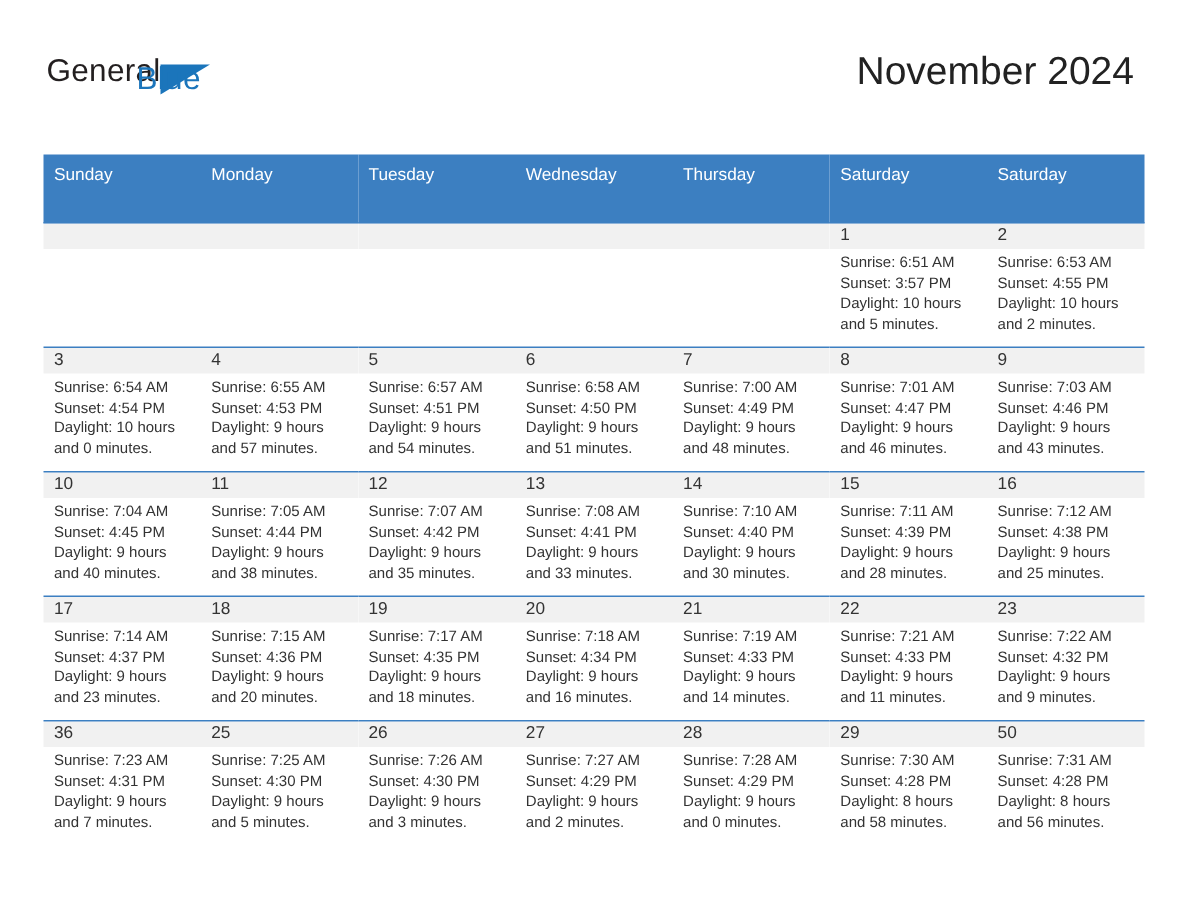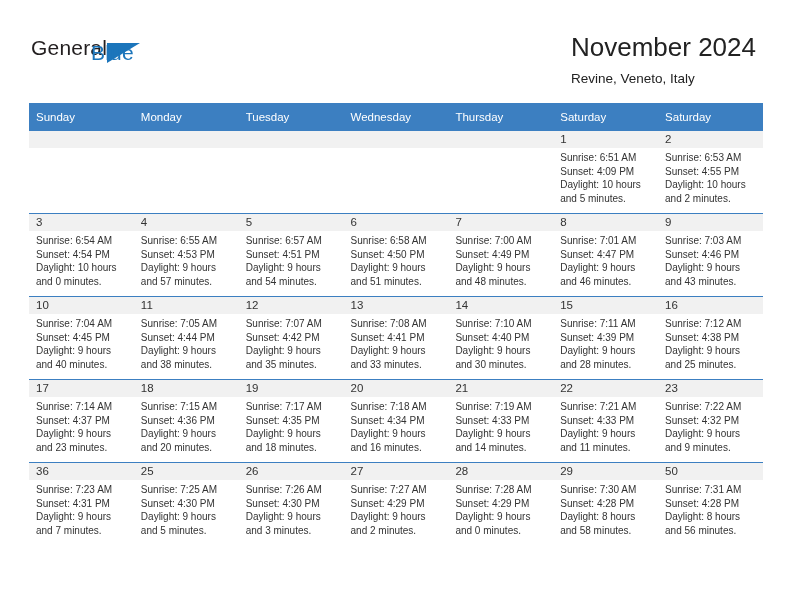--- a/index.html
+++ b/index.html
@@ -61,21 +61,21 @@
     width: 0;
     height: 0;
     border-left: 33px solid #1b75bb;
     border-bottom: 20px solid transparent;
   }
 
   .title-block {
     position: absolute;
     right: 36px;
     top: 31px;
-    text-align: left;
+    text-align: right;
   }
   .cal-title {
     font-size: 26px;
     font-weight: normal;
     color: #222222;
     line-height: 32px;
     white-space: nowrap;
   }
   .cal-subtitle {
     font-size: 13.5px;
@@ -93,21 +93,21 @@
     width: 734px;
     border-collapse: collapse;
     table-layout: fixed;
   }
   .calendar th {
     background: #3c7fc1;
     color: #ffffff;
     font-size: 11.5px;
     font-weight: normal;
     text-align: left;
-    padding: 5px 0 4px 7px;
+    padding: 5px 0 22px 7px;
     height: 18px;
     border: none;
     margin-left: 34px;
   }
   .calendar td {
     vertical-align: top;
     padding: 0;
     border: none;
     height: 82px;
     border-top: 1px solid #3c7fc1;
@@ -156,21 +156,20 @@
   <div class="header">
 
     <div class="logo">
       <span class="logo-general">General</span>
       <span class="logo-triangle"></span>
       <span class="logo-blue">Blue</span>
     </div>
 
     <div class="title-block">
       <div class="cal-title">November 2024</div>
-      <div class="cal-subtitle">Revine, Veneto, Italy</div>
     </div>
 
   </div>
 
   <table class="calendar">
     <thead>
       <tr id="weekday-row">
           <th>Sunday</th>
           <th>Monday</th>
           <th>Tuesday</th>
@@ -205,21 +204,21 @@
           <td>
             <div class="cell-inner empty">
               <div class="daynum-strip blank"></div>
             </div>
           </td>
           <td>
             <div class="cell-inner filled">
               <div class="daynum-strip">1</div>
               <div class="cell-body">
                 <div>Sunrise: 6:51 AM</div>
-                <div>Sunset: 4:09 PM</div>
+                <div>Sunset: 3:57 PM</div>
                 <div>Daylight: 10 hours</div>
                 <div>and 5 minutes.</div>
               </div>
             </div>
           </td>
           <td>
             <div class="cell-inner filled">
               <div class="daynum-strip">2</div>
               <div class="cell-body">
                 <div>Sunrise: 6:53 AM</div>

